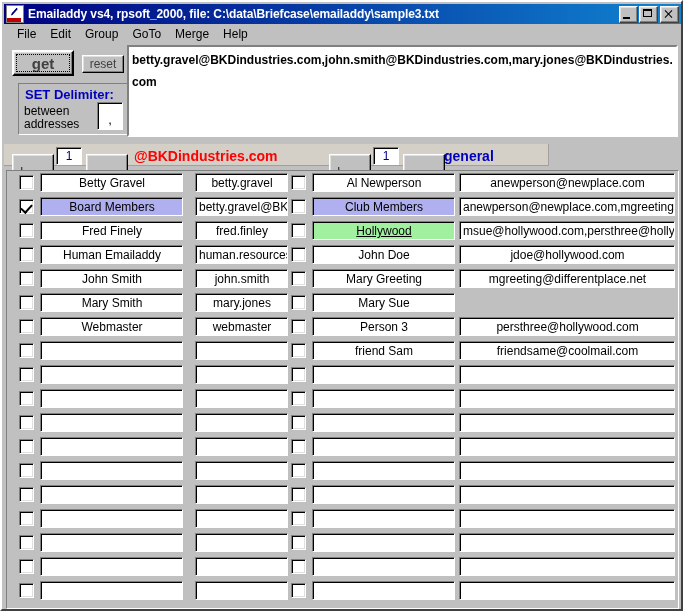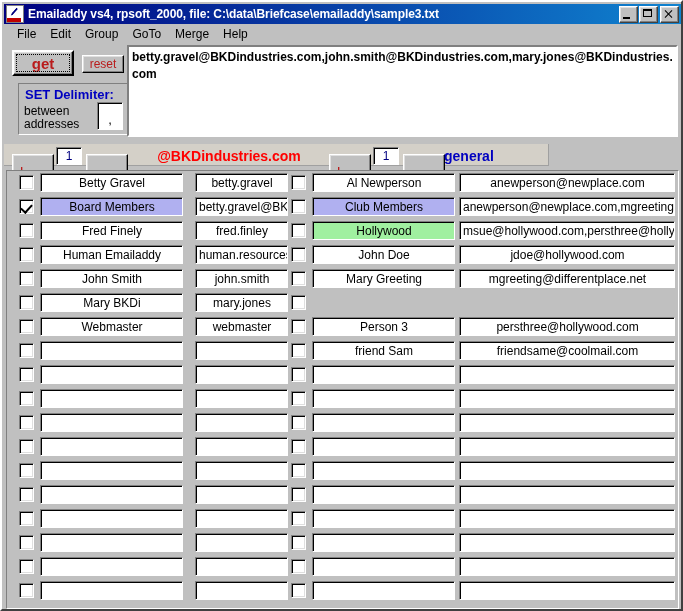--- a/index.html
+++ b/index.html
@@ -147,21 +147,21 @@
   }
 
   .win-btn {
     background: #c0c0c0;
     border-top: 1px solid #ffffff;
     border-left: 1px solid #ffffff;
     border-right: 1px solid #000000;
     border-bottom: 1px solid #000000;
     box-shadow: inset -1px -1px 0 #808080, inset 1px 1px 0 #dfdfdf;
     font-family: "Liberation Sans", sans-serif;
-    color: #b91c1c;
+    color: #404040;
     text-align: center;
     cursor: default;
     box-sizing: border-box;
     display: flex;
     align-items: center;
     justify-content: center;
     user-select: none;
   }
 
   #get-button {
@@ -245,21 +245,21 @@
     background: #ffffff;
     border-top: 2px solid #808080;
     border-left: 2px solid #808080;
     border-right: 2px solid #ffffff;
     border-bottom: 2px solid #ffffff;
     box-sizing: border-box;
     padding: 2px 3px;
     font-size: 12px;
     font-weight: bold;
     color: #000;
-    line-height: 17px;
+    line-height: 22px;
     word-break: break-all;
     overflow: hidden;
   }
 
   
   #navbar {
     position: absolute;
     left: 2px; top: 142px;
     width: 677px;
     height: 26px;
@@ -285,21 +285,20 @@
     font-size: 12px;
     color: #000080;
     display: flex;
     align-items: center;
     justify-content: center;
   }
   #nav-domain {
     position: absolute;
     left: 130px; top: 4px;
     width: 190px;
-    text-align: center;
     font-size: 14px;
     font-weight: bold;
     color: #ff0000;
     white-space: nowrap;
   }
   #nav-group {
     position: absolute;
     left: 440px; top: 4px;
     width: 120px;
     text-align: left;
@@ -374,21 +373,21 @@
     box-sizing: border-box;
     font-size: 12px;
     color: #000;
     padding: 2px 2px 0 3px;
     white-space: nowrap;
     overflow: hidden;
     cursor: text;
     line-height: 14px;
   }
   .fld.sel-blue  { background: #b0b0f0; }
-  .fld.sel-green { background: #a0f0a0; }
+  .fld.sel-green { background: #a0f0a0; text-decoration: underline; }
 
   
   .c-chk1  { left: 12px; }
   .c-name1 { left: 33px;  width: 143px; }
   .c-al1   { left: 188px; width: 93px; }
   .c-chk2  { left: 284px; }
   .c-name2 { left: 305px; width: 143px; }
   .c-em2   { left: 452px; width: 216px; }
 </style>
 </head>
@@ -487,23 +486,24 @@
       <div class="row" style="top: 96px;">
         <div class="cbx c-chk1"></div>
         <div class="fld c-name1">John Smith</div>
         <div class="fld c-al1">john.smith</div>
         <div class="cbx c-chk2"></div>
         <div class="fld c-name2">Mary Greeting</div>
         <div class="fld c-em2">mgreeting@differentplace.net</div>
       </div>
       <div class="row" style="top: 120px;">
         <div class="cbx c-chk1"></div>
-        <div class="fld c-name1">Mary BKDi</div>
+        <div class="fld c-name1">Mary Smith</div>
         <div class="fld c-al1">mary.jones</div>
         <div class="cbx c-chk2"></div>
+        <div class="fld c-name2">Mary Sue</div>
       </div>
       <div class="row" style="top: 144px;">
         <div class="cbx c-chk1"></div>
         <div class="fld c-name1">Webmaster</div>
         <div class="fld c-al1">webmaster</div>
         <div class="cbx c-chk2"></div>
         <div class="fld c-name2">Person 3</div>
         <div class="fld c-em2">persthree@hollywood.com</div>
       </div>
       <div class="row" style="top: 168px;">

